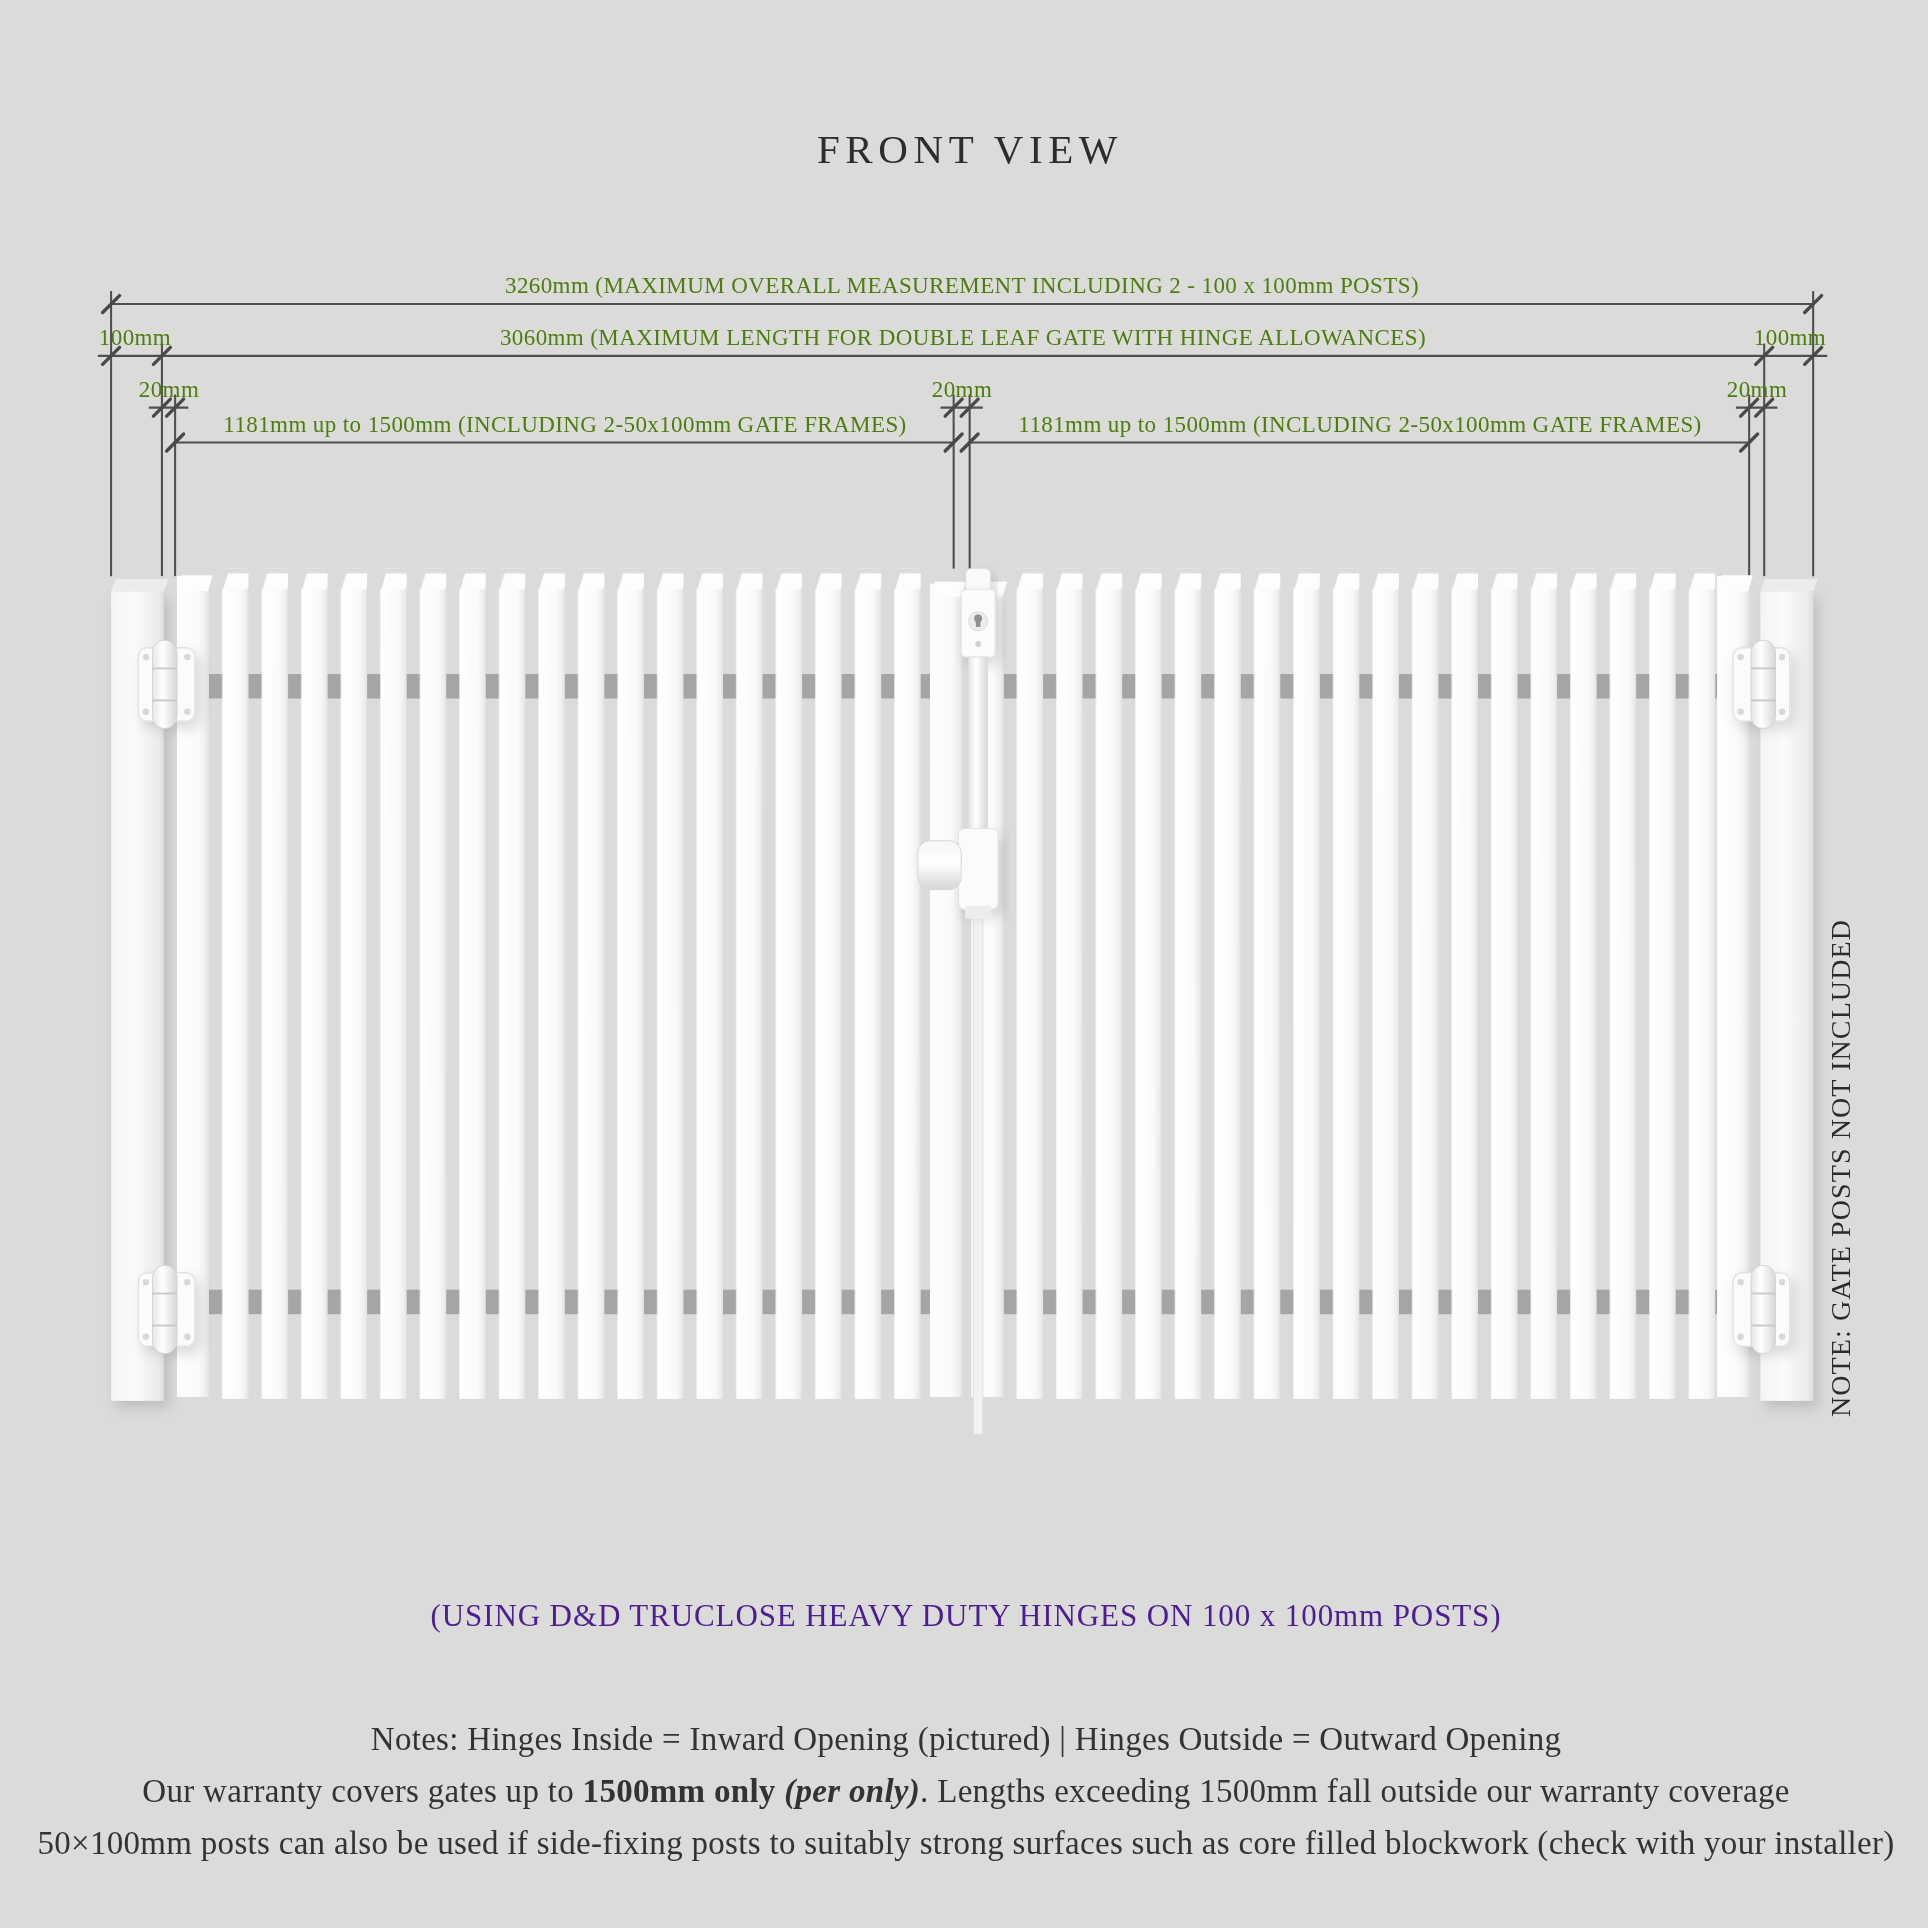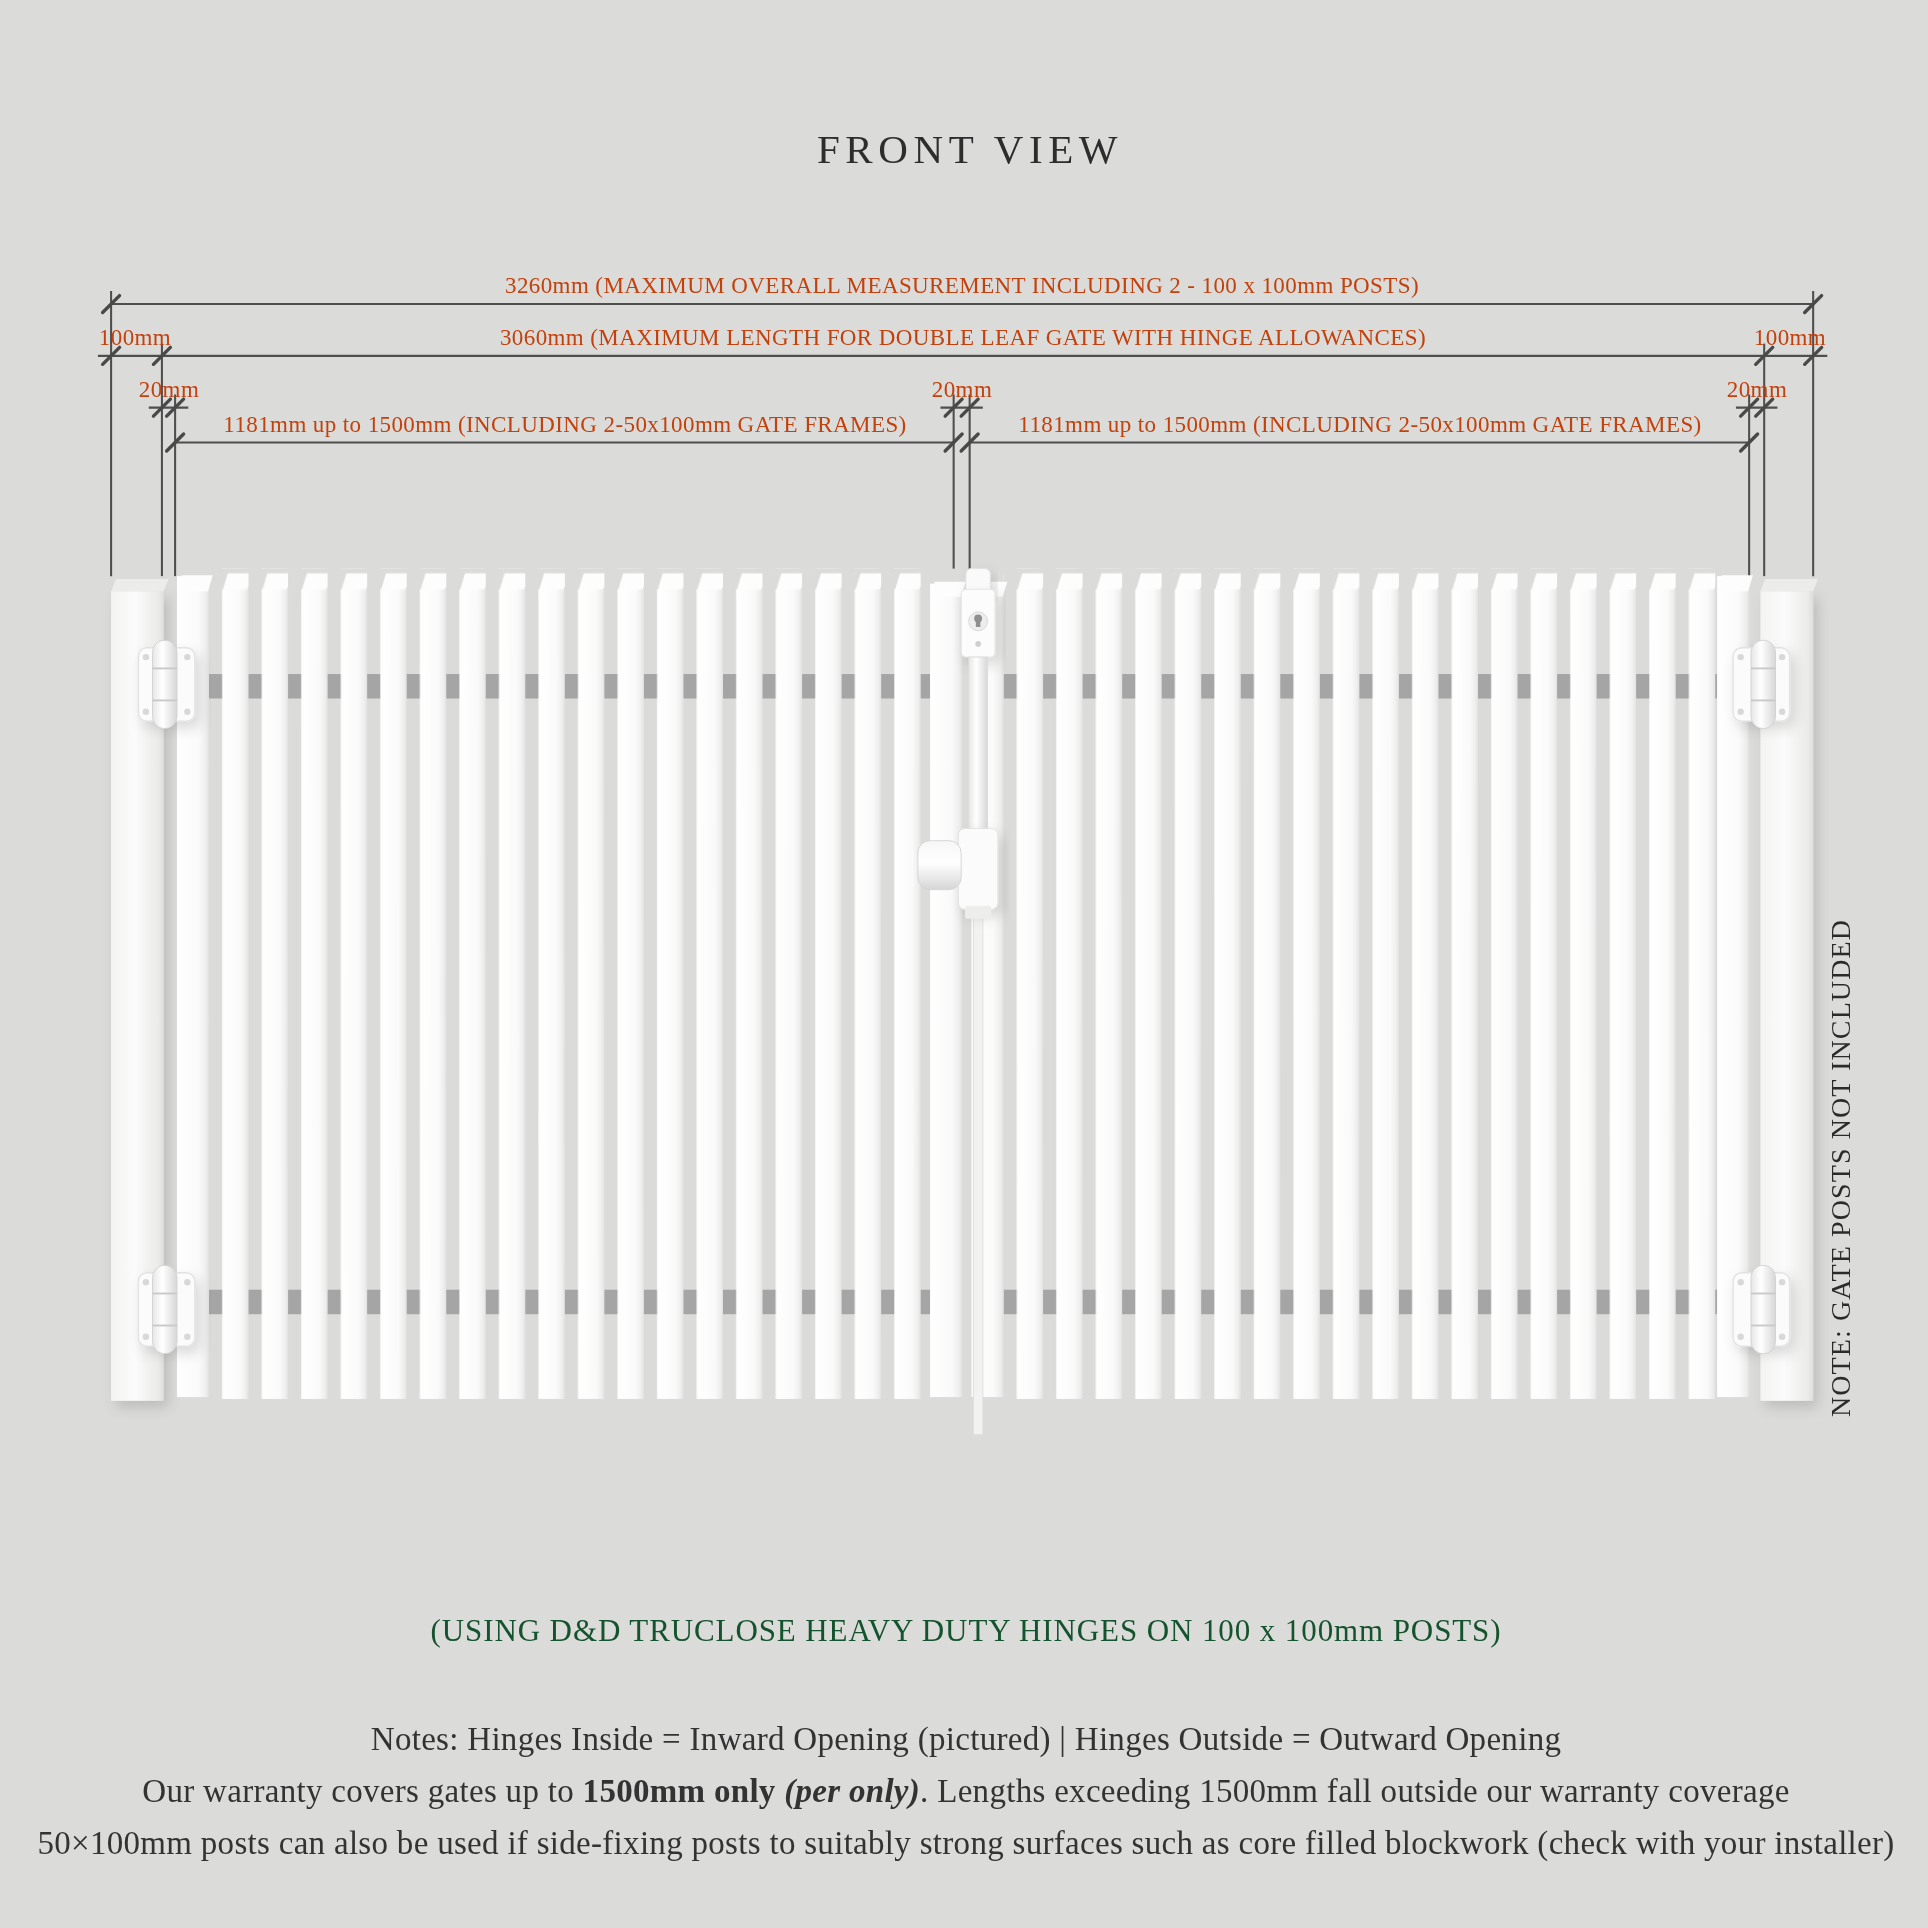--- a/index.html
+++ b/index.html
@@ -3,27 +3,27 @@
 <meta charset="utf-8">
 <style>
   html,body{margin:0;padding:0;background:#dbdbd9;}
   .canvas{
     position:relative;width:1928px;height:1928px;overflow:hidden;
     background:#dbdbd9;
     font-family:Liberation Serif, serif;color:#2d2d2d;
   }
   .lbl{position:absolute;transform:translateX(-50%);white-space:nowrap;line-height:1.15;}
   .front-view{font-size:41px;letter-spacing:5.6px;font-weight:400;}
-  .dim{font-size:23px;letter-spacing:0.4px;color:#c2410c;}
+  .dim{font-size:23px;letter-spacing:0.4px;color:#4d7c0f;}
   .vnote{
     position:absolute;white-space:nowrap;font-size:28px;letter-spacing:1.1px;color:#2b2b2b;
     transform:translate(-50%,-50%) rotate(-90deg);
   }
   .big-title{font-size:45px;letter-spacing:1.9px;color:#282828;}
-  .sub-title{font-size:31px;letter-spacing:0.9px;color:#14532d;margin-top:15px;}
+  .sub-title{font-size:31px;letter-spacing:0.9px;color:#4c1d95;}
   .note{font-size:33px;letter-spacing:0.3px;color:#333;}
   .note b{font-weight:bold;text-align:center;}
   .note .bi{font-weight:bold;font-style:italic;}
   svg{position:absolute;left:0;top:0;}
 </style>
 </head>
 <body>
 
 <div class="canvas">
 

